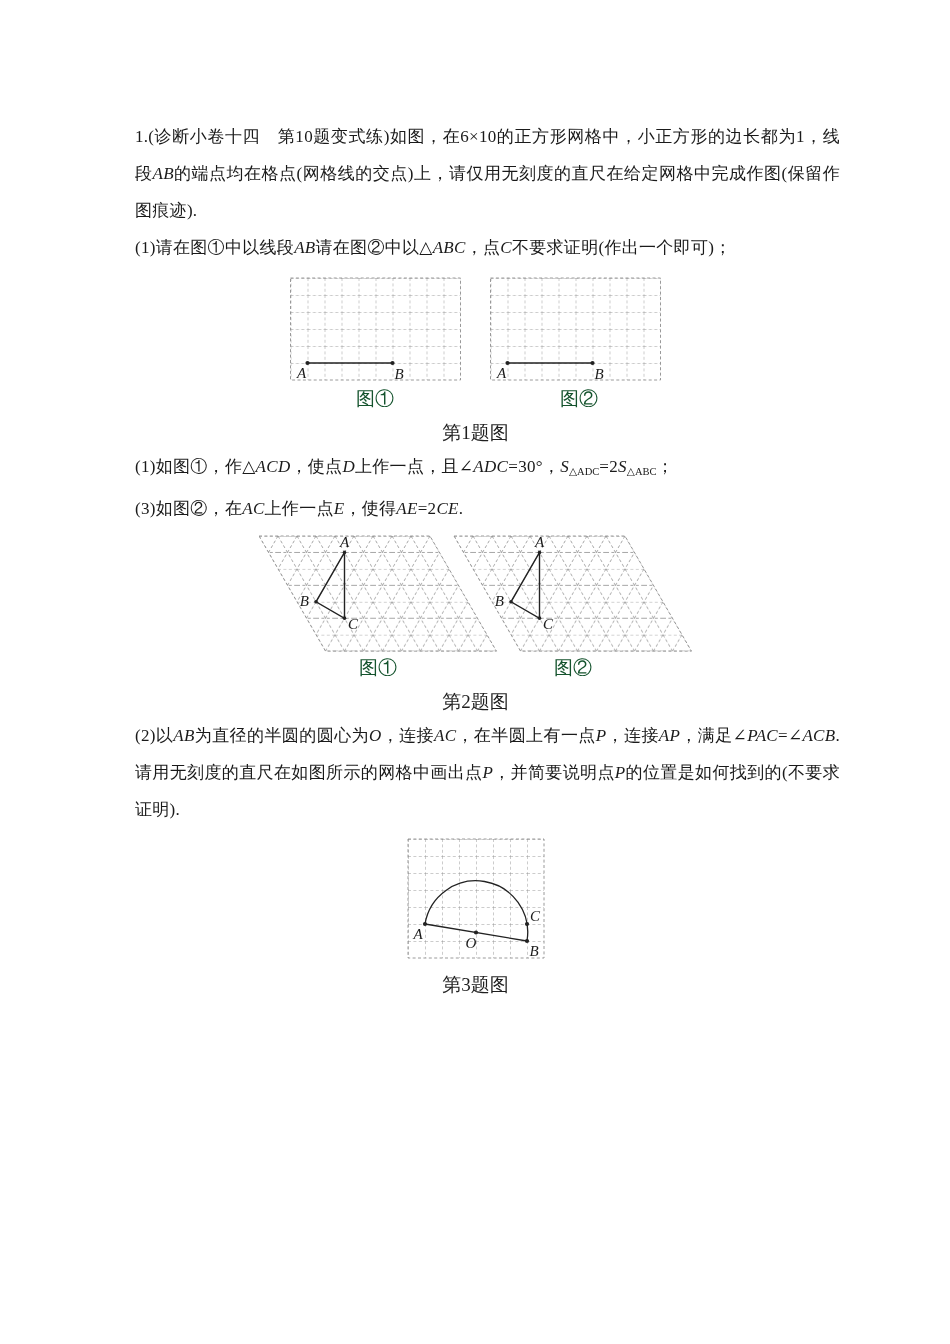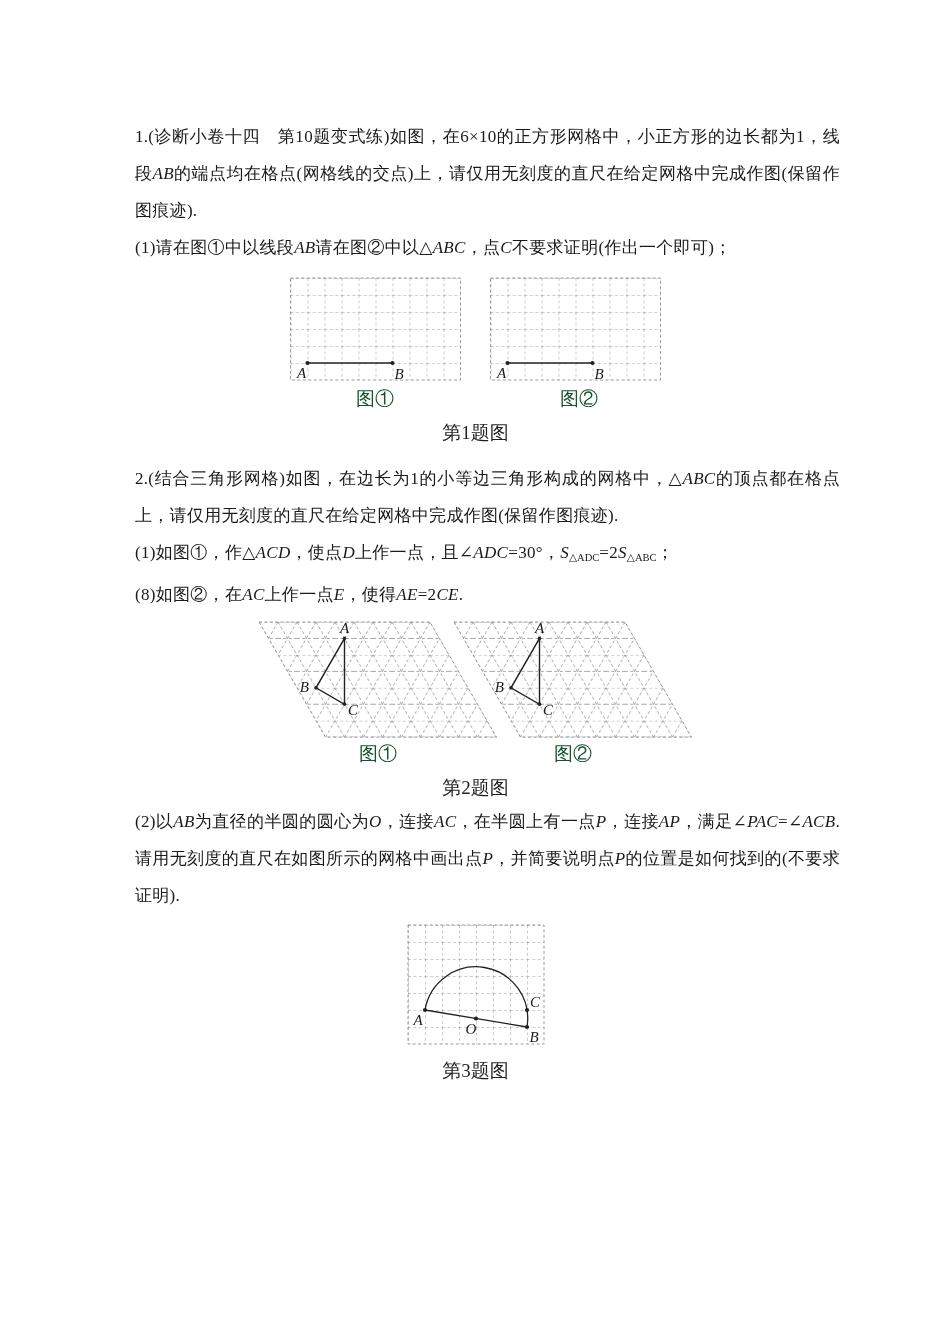--- a/index.html
+++ b/index.html
@@ -80,23 +80,22 @@
       </svg>
       <div class="subcaps" style="width:377px">
         <span style="left:88px">图①</span>
         <span style="left:292px">图②</span>
       </div>
       <div class="figcaption">第1题图</div>
     </div>
   </section>
 
   <section>
-    <p class="para mt12"><span>2.(结合三角形网格)如图，在边长为1的小等边三角形构成的网格中，△</span><span class="run-i">ABC</span><span>的顶点都在格点上，请仅用无刻度的直尺在给定网格中完成作图(保留作图痕迹).</span></p>
     <p class="para"><span>(1)如图①，作△</span><span class="run-i">ACD</span><span>，使点</span><span class="run-i">D</span><span>上作一点，且∠</span><span class="run-i">ADC</span><span>=30°，</span><span class="run-i">S</span><span class="run-sub">△ADC</span><span>=2</span><span class="run-i">S</span><span class="run-sub">△ABC</span><span>；</span></p>
-    <p class="para"><span>(8)如图②，在</span><span class="run-i">AC</span><span>上作一点</span><span class="run-i">E</span><span>，使得</span><span class="run-i">AE</span><span>=2</span><span class="run-i">CE</span><span>.</span></p>
+    <p class="para"><span>(3)如图②，在</span><span class="run-i">AC</span><span>上作一点</span><span class="run-i">E</span><span>，使得</span><span class="run-i">AE</span><span>=2</span><span class="run-i">CE</span><span>.</span></p>
 
     <div class="figwrap mt6">
       <svg width="433" height="122" viewBox="0 0 433 122">
         <defs>
           <pattern id="gtri" width="19" height="32.9" patternUnits="userSpaceOnUse">
             <path d="M0 0H19 M0 16.45H19 M0 0L19 32.9 M19 0L0 32.9" fill="none" stroke="#8f8f8f" stroke-width="0.8" stroke-dasharray="3 2.4"></path>
           </pattern>
         </defs>
 
         <g transform="translate(0,3)">

